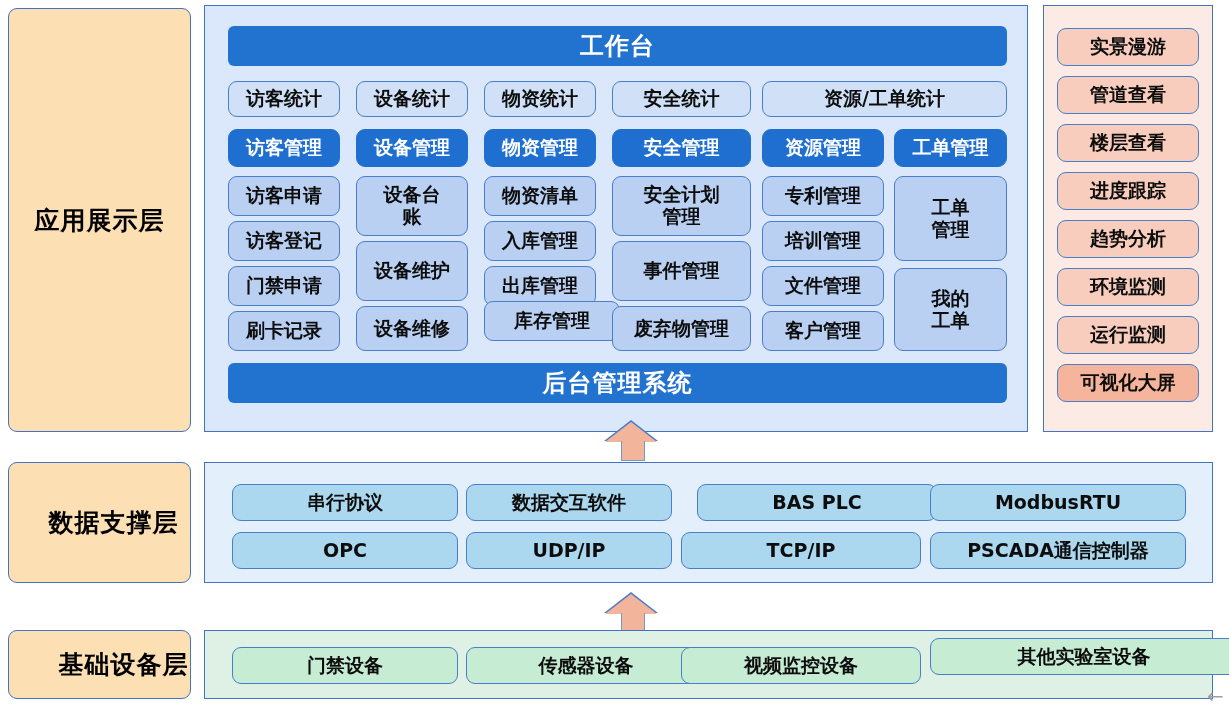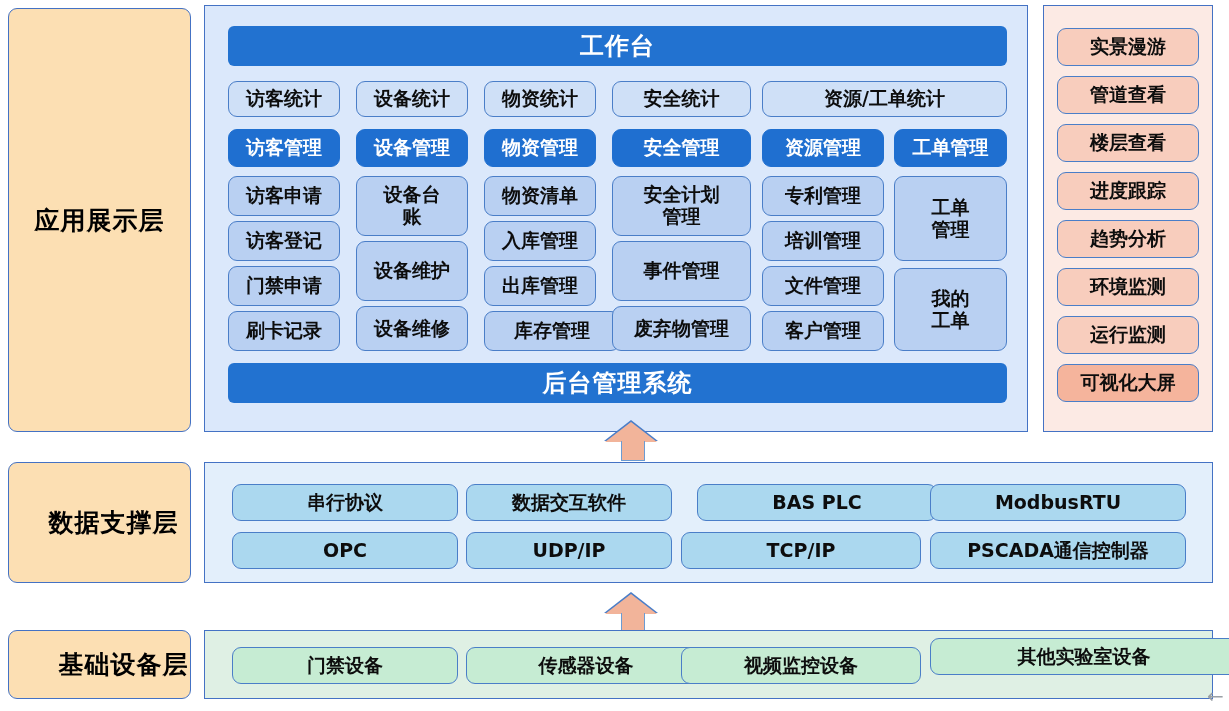--- a/index.html
+++ b/index.html
@@ -144,21 +144,21 @@
 
 <div class="abs node node-light" style="left:484px;top:176px;width:112px;height:40px;">
   <span>物资清单</span>
 </div>
 <div class="abs node node-light" style="left:484px;top:221px;width:112px;height:40px;">
   <span>入库管理</span>
 </div>
 <div class="abs node node-light" style="left:484px;top:266px;width:112px;height:40px;">
   <span>出库管理</span>
 </div>
-<div class="abs node node-light" style="left:484px;top:311px;width:136px;height:40px;">
+<div class="abs node node-light" style="left:484px;top:301px;width:136px;height:40px;">
   <span>库存管理</span>
 </div>
 
 <div class="abs node node-light" style="left:612px;top:176px;width:139px;height:60px;">
   <span>安全计划
 管理</span>
 </div>
 <div class="abs node node-light" style="left:612px;top:241px;width:139px;height:60px;">
   <span>事件管理</span>
 </div>

